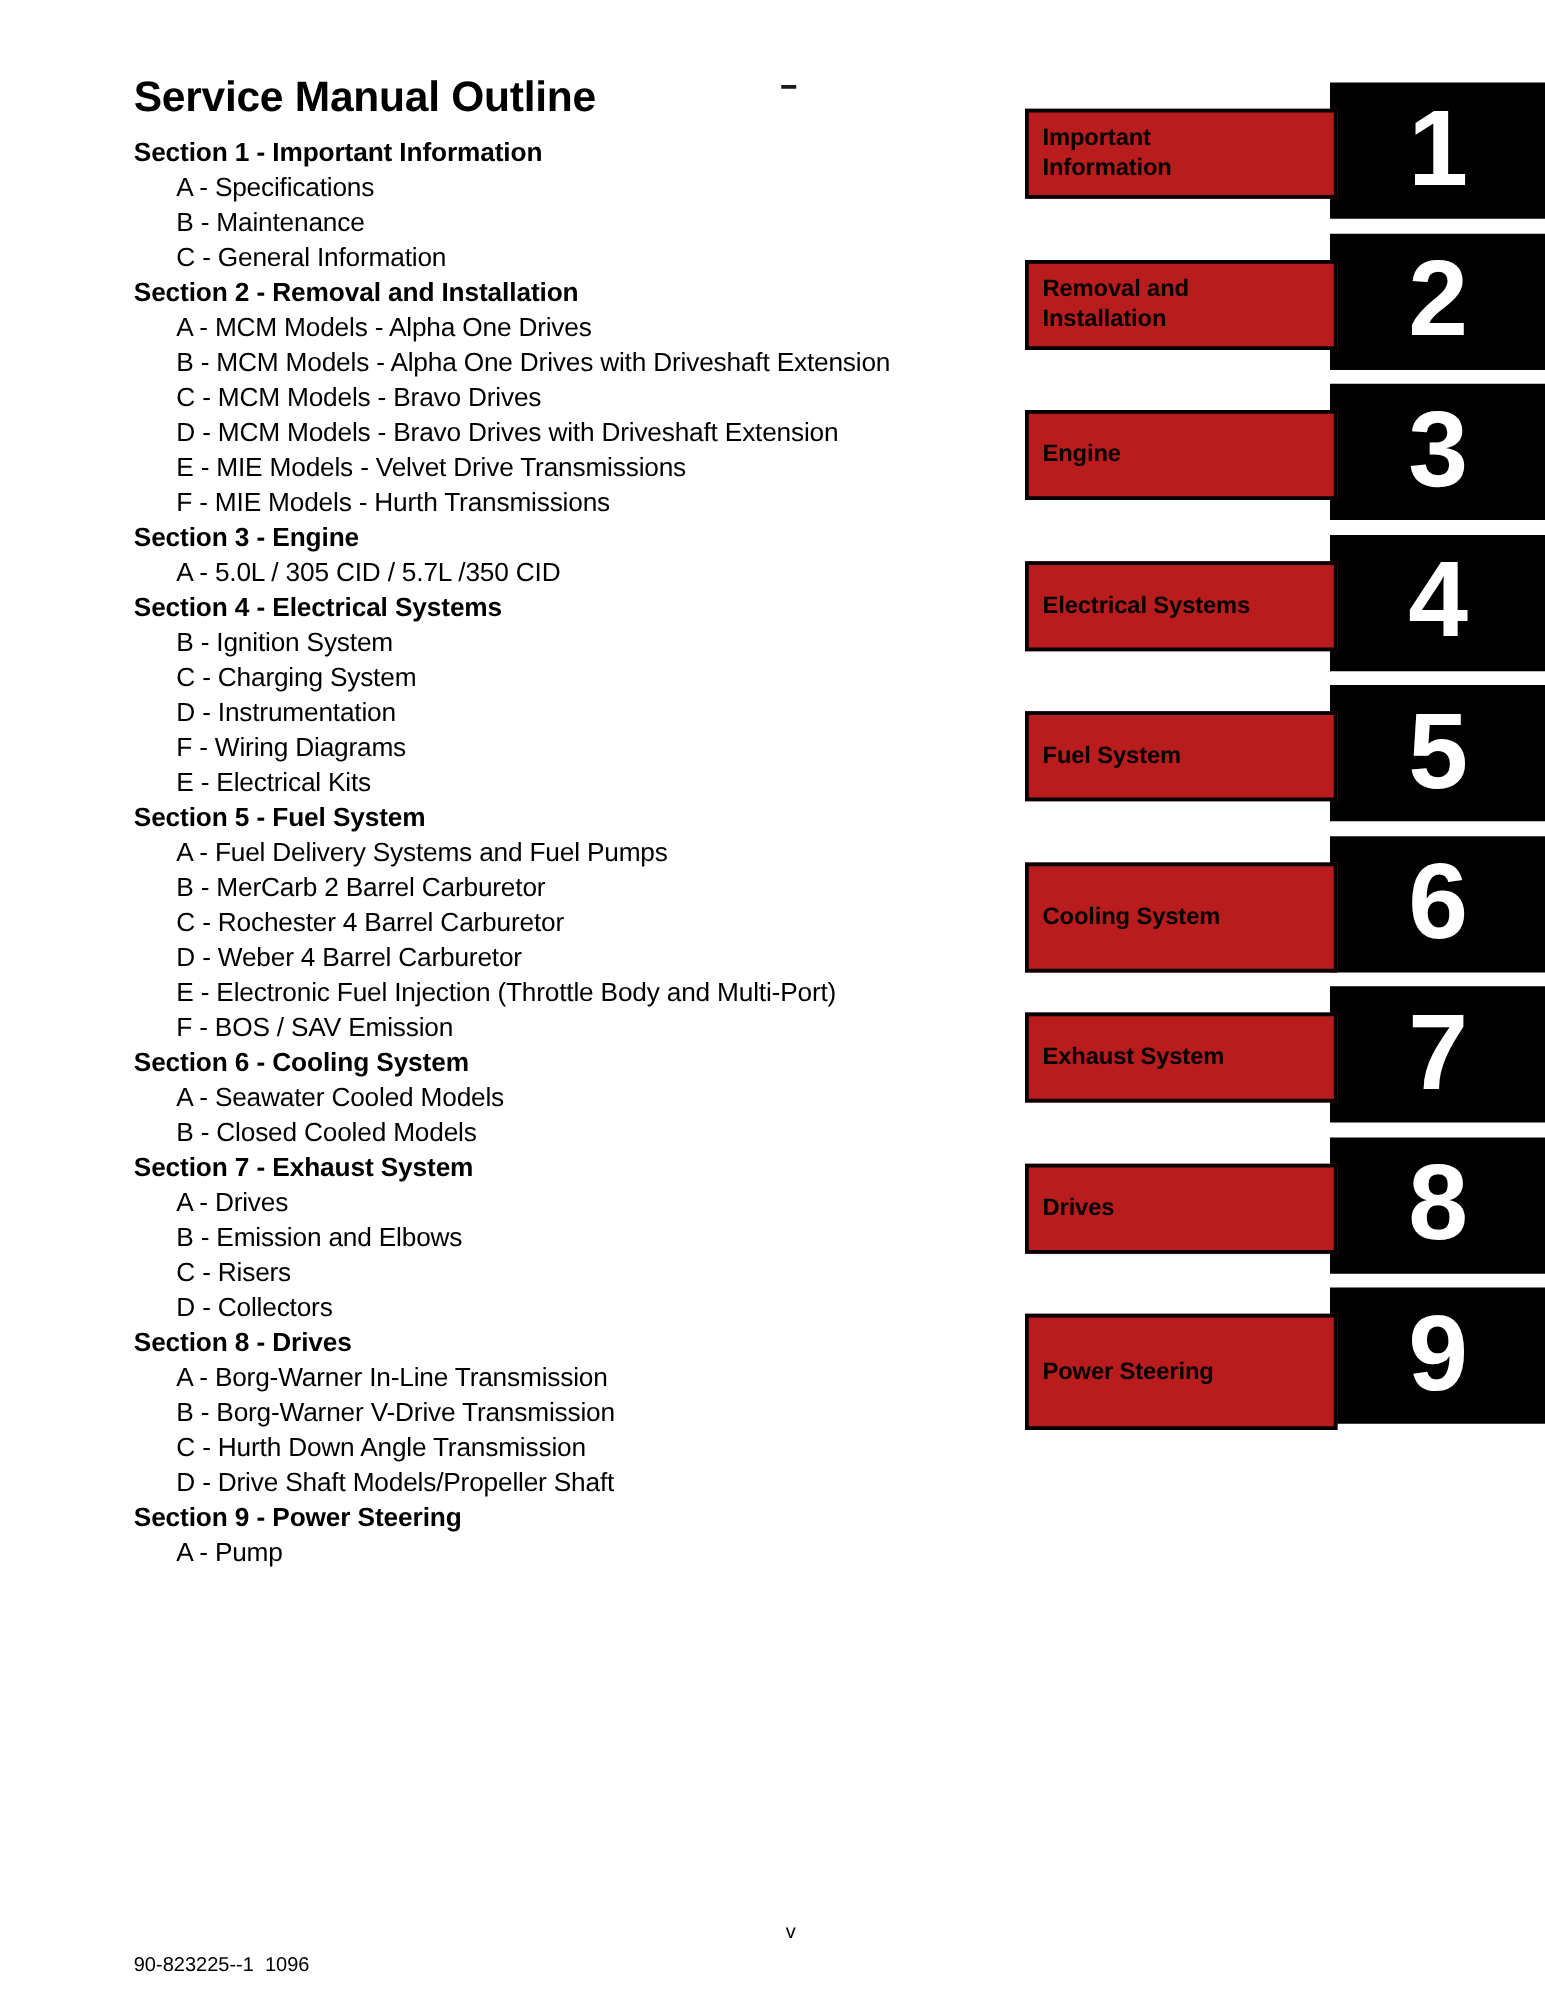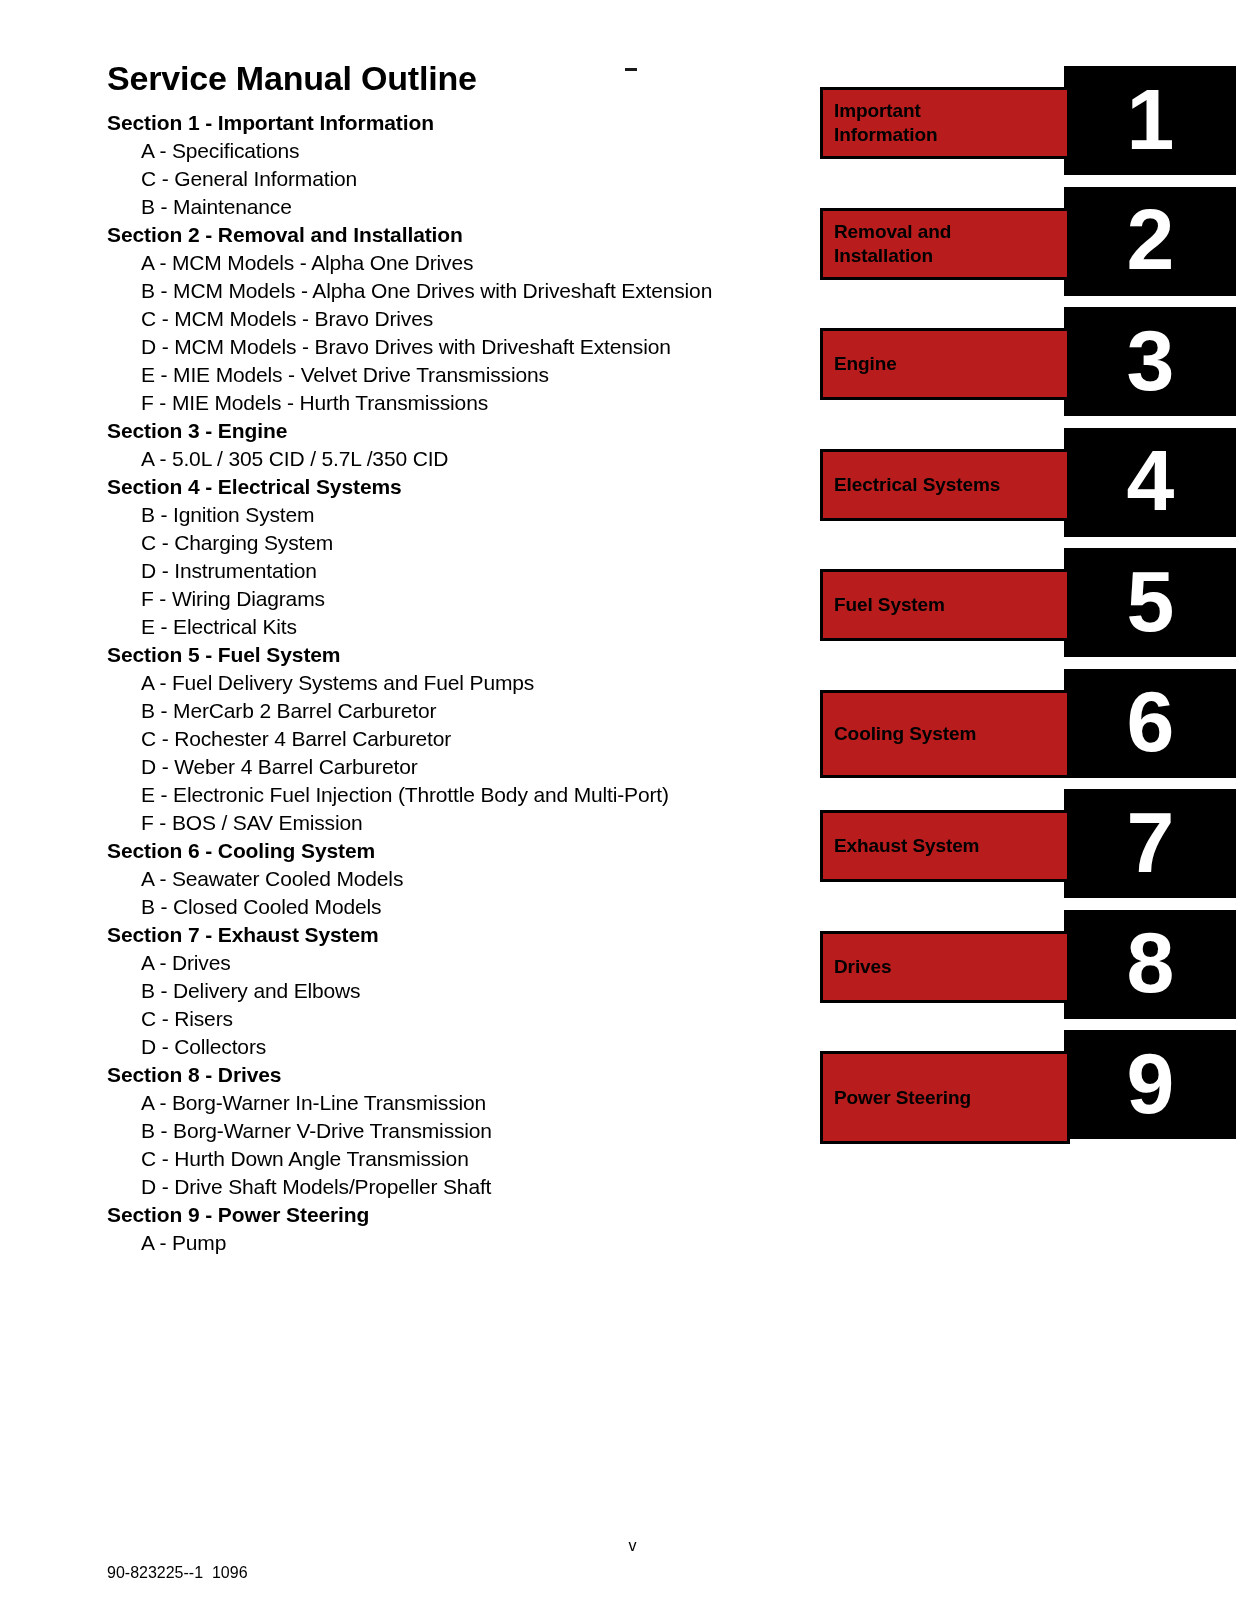--- a/index.html
+++ b/index.html
@@ -151,22 +151,22 @@
 
   <div id="title-dash"></div>
 
   <div id="outline">
     <h1 id="page-title">Service Manual Outline</h1>
     <div id="outline-sections">
         <div class="section-block">
           <div class="section-heading">Section 1 - Important Information</div>
           <ul class="section-items">
             <li class="section-item">A - Specifications</li>
+            <li class="section-item">B - Maintenance</li>
             <li class="section-item">C - General Information</li>
-            <li class="section-item">B - Maintenance</li>
           </ul>
         </div>
         <div class="section-block">
           <div class="section-heading">Section 2 - Removal and Installation</div>
           <ul class="section-items">
             <li class="section-item">A - MCM Models - Alpha One Drives</li>
             <li class="section-item">B - MCM Models - Alpha One Drives with Driveshaft Extension</li>
             <li class="section-item">C - MCM Models - Bravo Drives</li>
             <li class="section-item">D - MCM Models - Bravo Drives with Driveshaft Extension</li>
             <li class="section-item">E - MIE Models - Velvet Drive Transmissions</li>
@@ -204,21 +204,21 @@
           <div class="section-heading">Section 6 - Cooling System</div>
           <ul class="section-items">
             <li class="section-item">A - Seawater Cooled Models</li>
             <li class="section-item">B - Closed Cooled Models</li>
           </ul>
         </div>
         <div class="section-block">
           <div class="section-heading">Section 7 - Exhaust System</div>
           <ul class="section-items">
             <li class="section-item">A - Drives</li>
-            <li class="section-item">B - Delivery and Elbows</li>
+            <li class="section-item">B - Emission and Elbows</li>
             <li class="section-item">C - Risers</li>
             <li class="section-item">D - Collectors</li>
           </ul>
         </div>
         <div class="section-block">
           <div class="section-heading">Section 8 - Drives</div>
           <ul class="section-items">
             <li class="section-item">A - Borg-Warner In-Line Transmission</li>
             <li class="section-item">B - Borg-Warner V-Drive Transmission</li>
             <li class="section-item">C - Hurth Down Angle Transmission</li>

